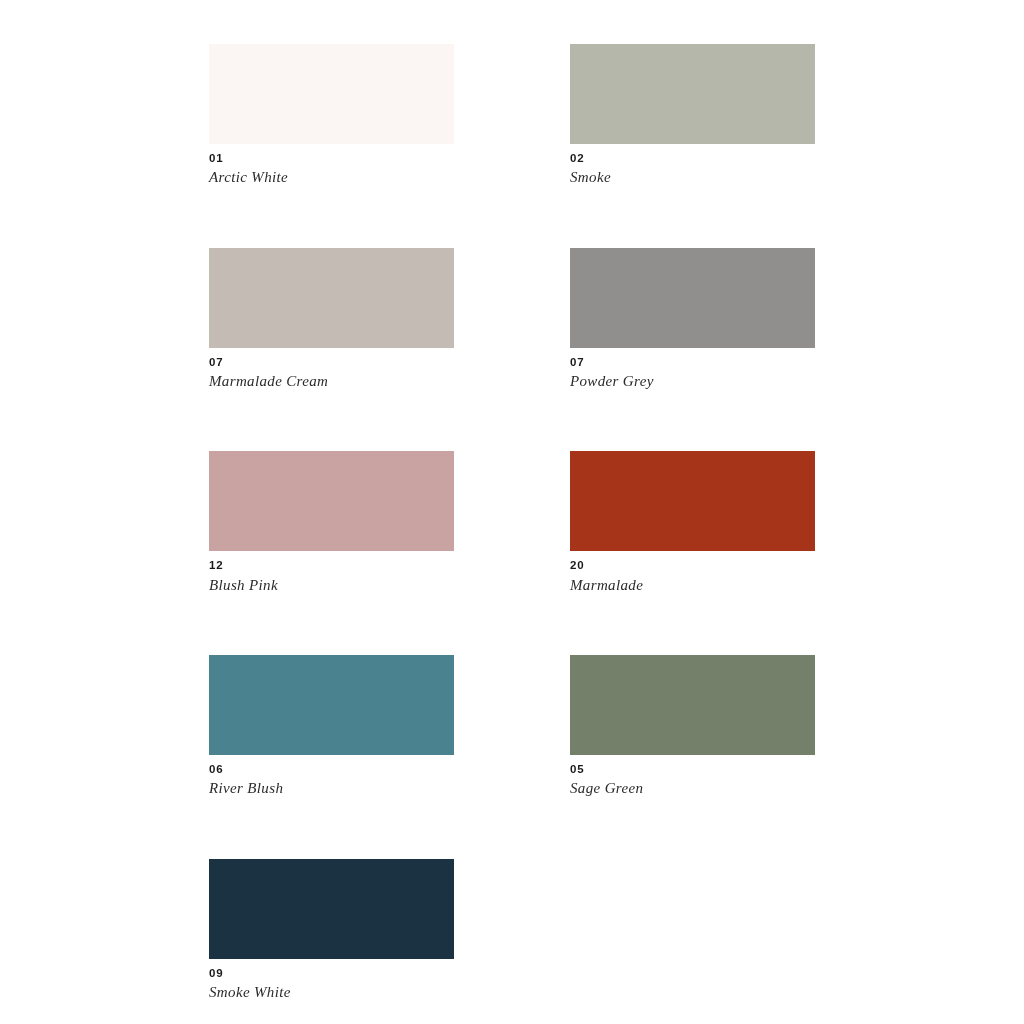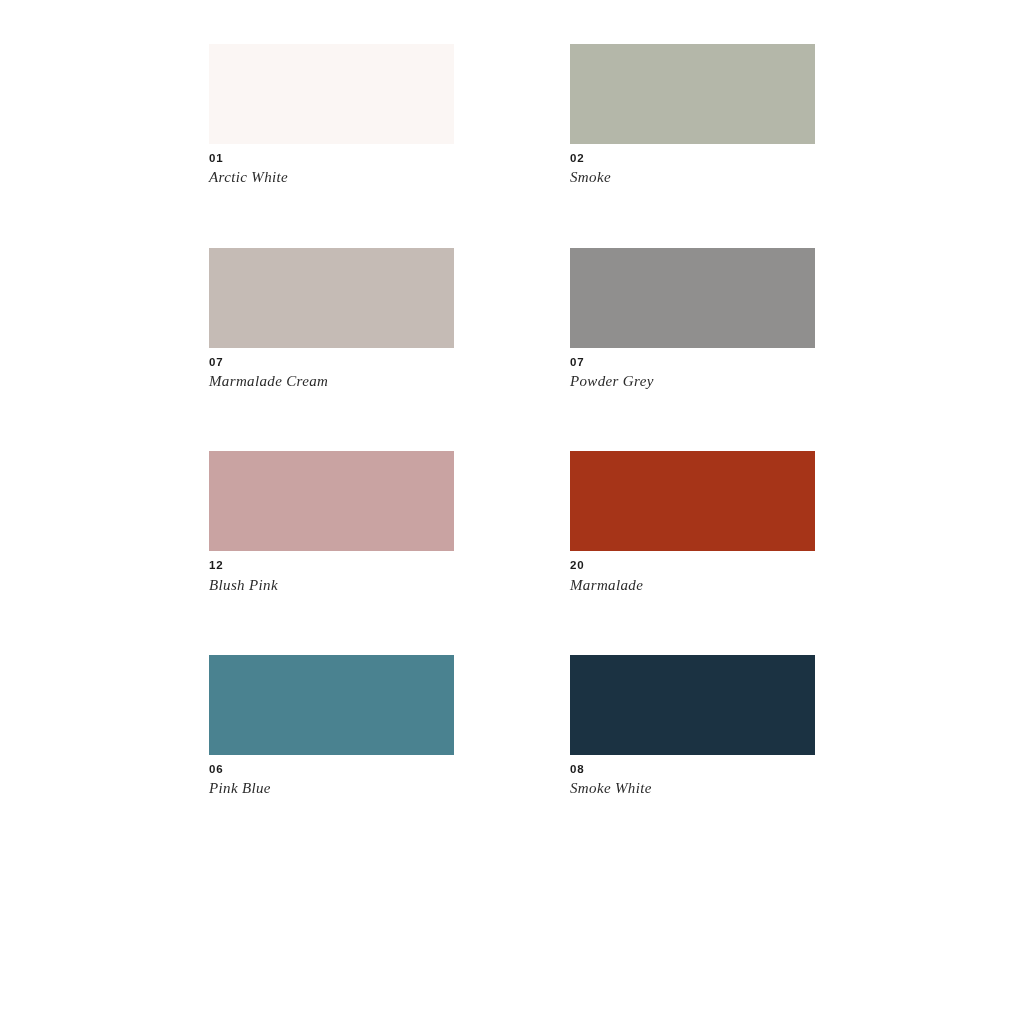--- a/index.html
+++ b/index.html
@@ -110,24 +110,31 @@
         <div class="swatch-chip" style="background-color: rgb(166, 52, 24);"></div>
         <div class="swatch-meta">
           <div class="swatch-code">20</div>
           <div class="swatch-name">Marmalade</div>
         </div>
       </div>
       <div class="swatch-card">
         <div class="swatch-chip" style="background-color: rgb(74, 130, 144);"></div>
         <div class="swatch-meta">
           <div class="swatch-code">06</div>
-          <div class="swatch-name">Pink Blue</div>
+          <div class="swatch-name">River Blush</div>
+        </div>
+      </div>
+      <div class="swatch-card">
+        <div class="swatch-chip" style="background-color: rgb(116, 128, 106);"></div>
+        <div class="swatch-meta">
+          <div class="swatch-code">05</div>
+          <div class="swatch-name">Sage Green</div>
         </div>
       </div>
       <div class="swatch-card">
         <div class="swatch-chip" style="background-color: rgb(27, 50, 66);"></div>
         <div class="swatch-meta">
-          <div class="swatch-code">08</div>
+          <div class="swatch-code">09</div>
           <div class="swatch-name">Smoke White</div>
         </div>
       </div>
     </div>
 </div>
 
 </body></html>

